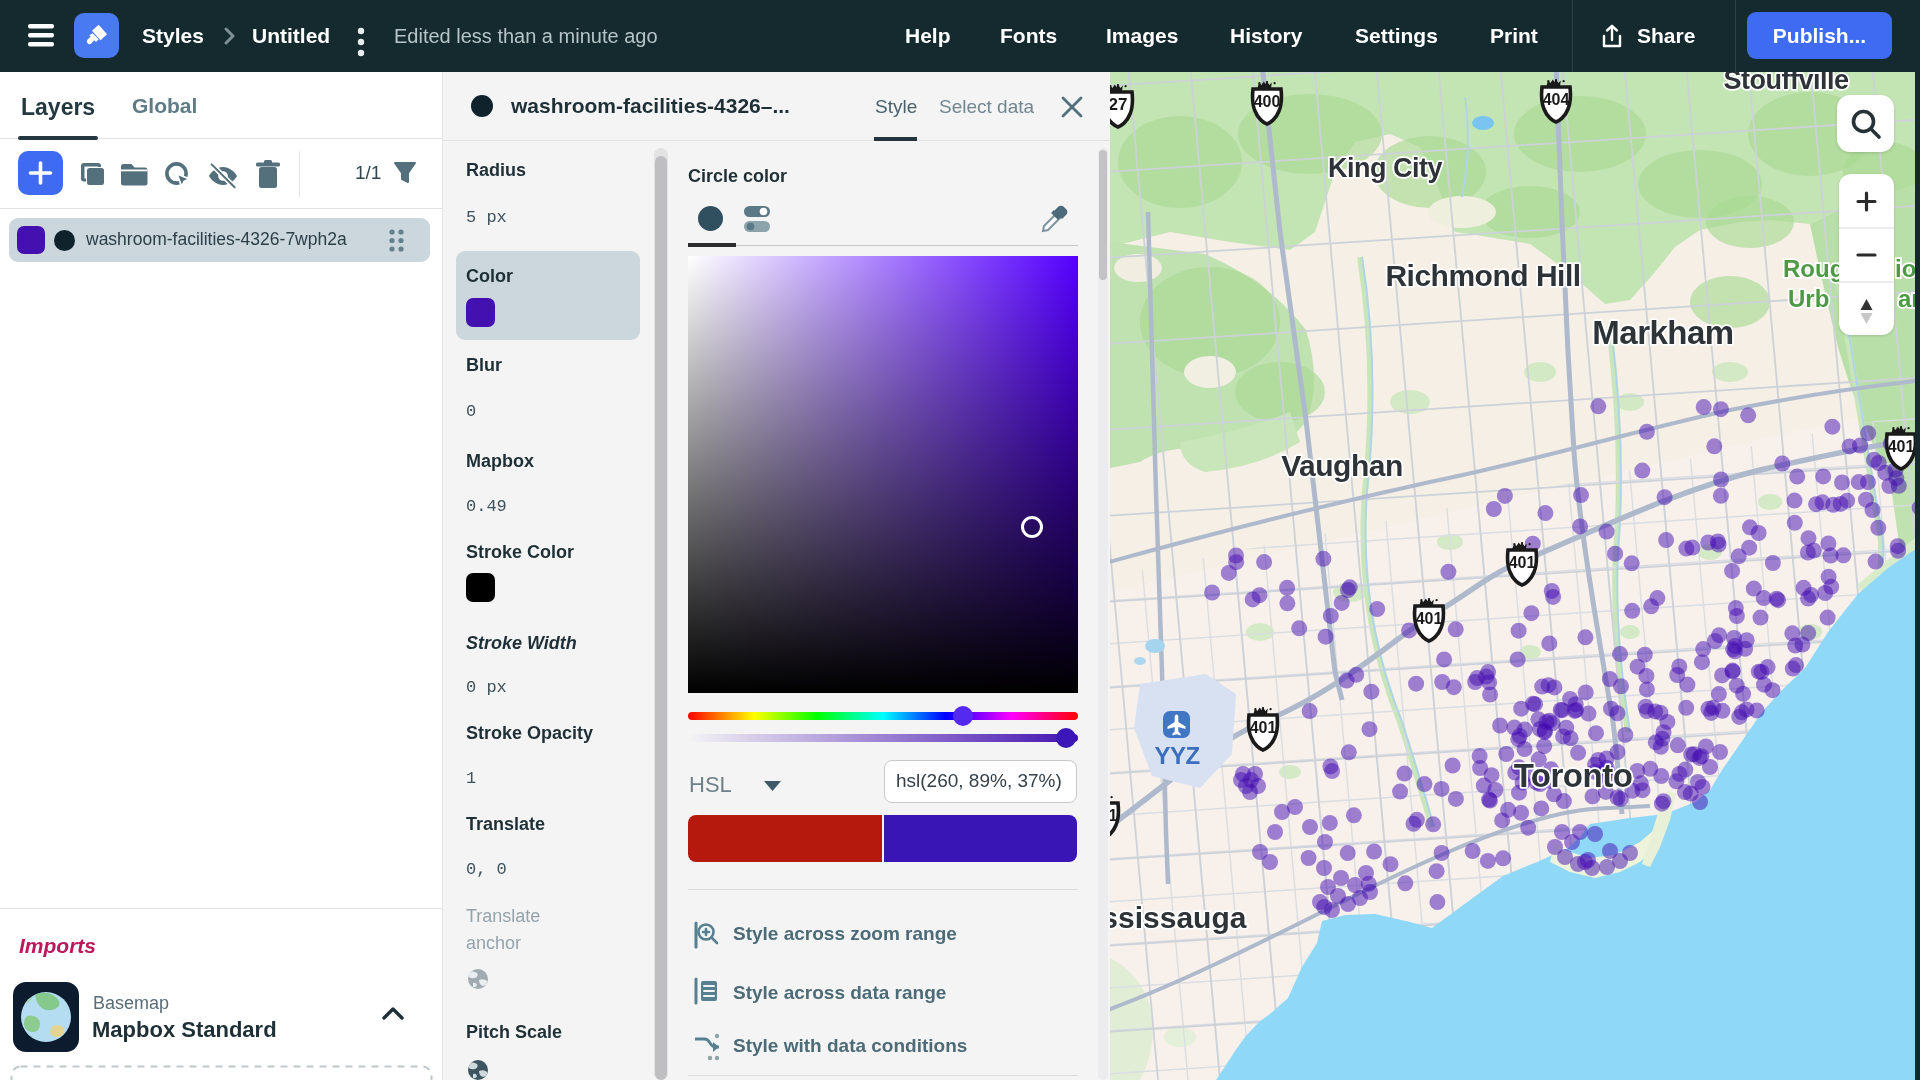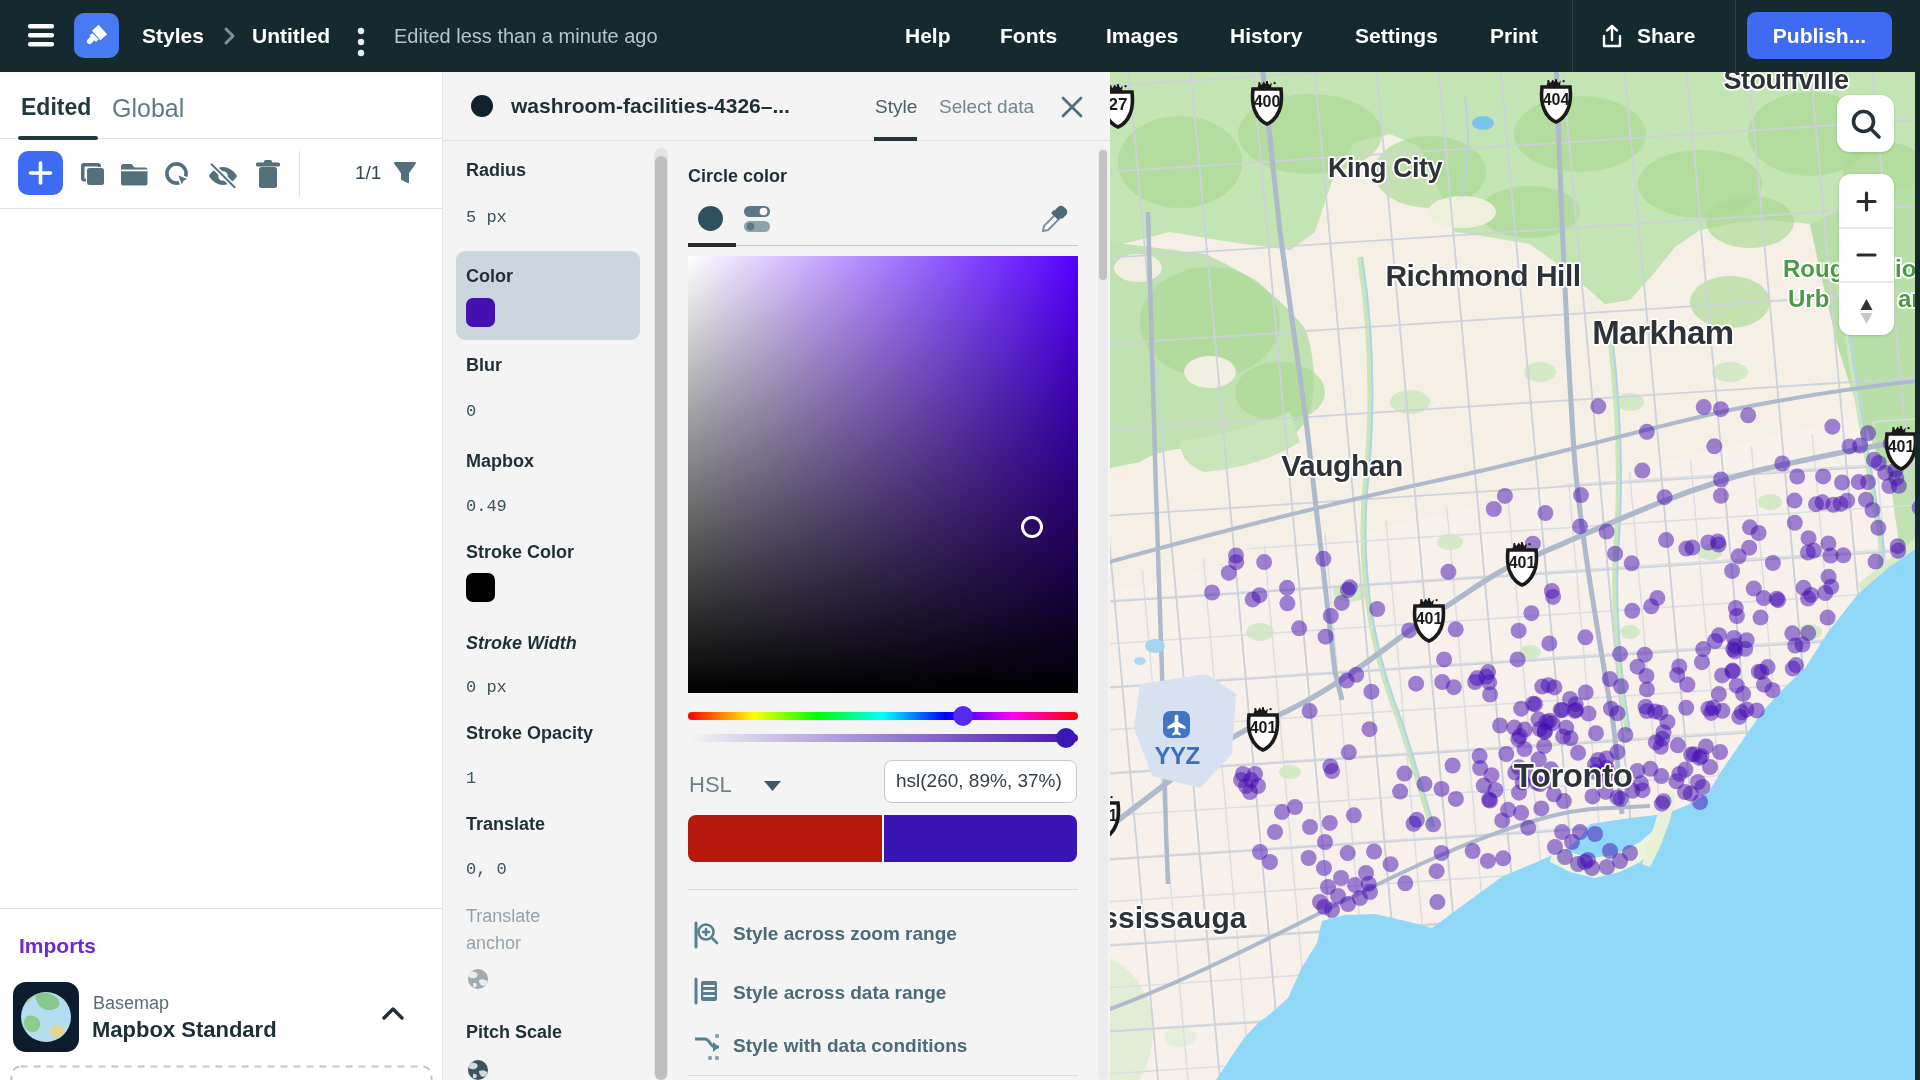--- a/index.html
+++ b/index.html
@@ -55,22 +55,22 @@
         <path d="M7 6.5 12 2l5 4.5"></path>
         <path d="M4 12v10h16V12"></path>
       </g>
     </svg>
  <div class="tb-item" style="left:1637px;">Share</div>
  <div class="abs" style="left:1735px;top:0;width:1px;height:72px;background:#2e4246;"></div>
  <div class="abs" style="left:1747px;top:12px;width:145px;height:47px;border-radius:9px;background:#3e6bf2;color:#fff;font-weight:700;font-size:21px;text-align:center;line-height:47px;">Publish...</div>
 </div>
 
 <div id="leftpanel">
- <div class="abs" style="left:21px;top:22px;font-size:23px;font-weight:700;color:#24383f;">Edited</div>
- <div class="abs" style="left:112px;top:22px;font-size:25px;font-weight:400;color:#5e7b86;">Global</div>
+ <div class="abs" style="left:21px;top:22px;font-size:23px;font-weight:700;color:#24383f;">Layers</div>
+ <div class="abs" style="left:132px;top:22px;font-size:21px;font-weight:700;color:#5e7b86;">Global</div>
  <div class="abs" style="left:0;top:66px;width:443px;height:1px;background:#dfe3e5;"></div>
  <div class="abs" style="left:18px;top:64px;width:80px;height:4px;background:#24383f;border-radius:2px;"></div>
  <div class="abs" style="left:18px;top:79px;width:45px;height:44px;border-radius:10px;background:#3e6bf2;">
    <svg width="45" height="44" viewBox="0 0 45 44">
         <g stroke="#fff" stroke-width="3.6" stroke-linecap="round">
           <path d="M22.5 12v20"></path>
           <path d="M12.5 22h20"></path>
         </g>
       </svg>
  </div>
@@ -102,22 +102,37 @@
         <rect x="0" y="2.5" width="24" height="4" rx="1.6"></rect>
         <rect x="8" y="0" width="8" height="4" rx="1.6"></rect>
       </g>
     </svg>
  <div class="abs" style="left:299px;top:79px;width:1px;height:46px;background:#dfe3e5;"></div>
  <div class="abs" style="left:355px;top:90px;font-size:19px;color:#32474f;">1/1</div>
  <svg class="abs" style="left:394px;top:90px" width="22" height="22" viewBox="0 0 22 22">
       <path d="M1 1h20L14 11v9l-6-3v-6z" fill="#54707d" stroke="#54707d" stroke-width="2" stroke-linejoin="round"></path>
     </svg>
  <div class="abs" style="left:0;top:136px;width:443px;height:1px;background:#dfe3e5;"></div>
+ <div class="abs" style="left:9px;top:146px;width:421px;height:44px;background:#cbd6dd;border-radius:9px;">
+   <div class="abs" style="left:8px;top:8px;width:28px;height:28px;border-radius:7px;background:#4410b0;"></div>
+   <div class="abs" style="left:45px;top:12px;width:21px;height:21px;border-radius:50%;background:#10222b;"></div>
+   <div class="abs" style="left:77px;top:11px;font-size:17.5px;color:#2c3e46;">washroom-facilities-4326-7wph2a</div>
+   <svg class="abs" style="left:379px;top:10px" width="17" height="25" viewBox="0 0 17 25">
+        <g fill="#64808c">
+          <circle cx="4" cy="4" r="2.6"></circle>
+          <circle cx="13" cy="4" r="2.6"></circle>
+          <circle cx="4" cy="12.5" r="2.6"></circle>
+          <circle cx="13" cy="12.5" r="2.6"></circle>
+          <circle cx="4" cy="21" r="2.6"></circle>
+          <circle cx="13" cy="21" r="2.6"></circle>
+        </g>
+      </svg>
+ </div>
  <div class="abs" style="left:0;top:836px;width:443px;height:1px;background:#dfe3e5;"></div>
- <div class="abs" style="left:19px;top:862px;font-size:21px;font-weight:700;color:#6d28d9;">Imports</div>
+ <div class="abs" style="left:19px;top:862px;font-size:21px;font-weight:700;color:#be185d;font-style:italic;">Imports</div>
  <div class="abs" style="left:13px;top:910px;width:66px;height:70px;border-radius:13px;background:#0d1b2e;overflow:hidden;">
     <svg width="66" height="70" viewBox="0 0 66 70">
         <defs>
           <clipPath id="impglobe">
             <circle cx="33" cy="35" r="25"></circle>
           </clipPath>
         </defs>
         <circle cx="33" cy="35" r="25" fill="#b5ddf2"></circle>
         <g clip-path="url(#impglobe)">
           <path d="M22 12 q14-4 22 4 q6 7 -2 11 q-8 3 -13 -1 q-6-4 -7-14z" fill="#86c98c"></path>

